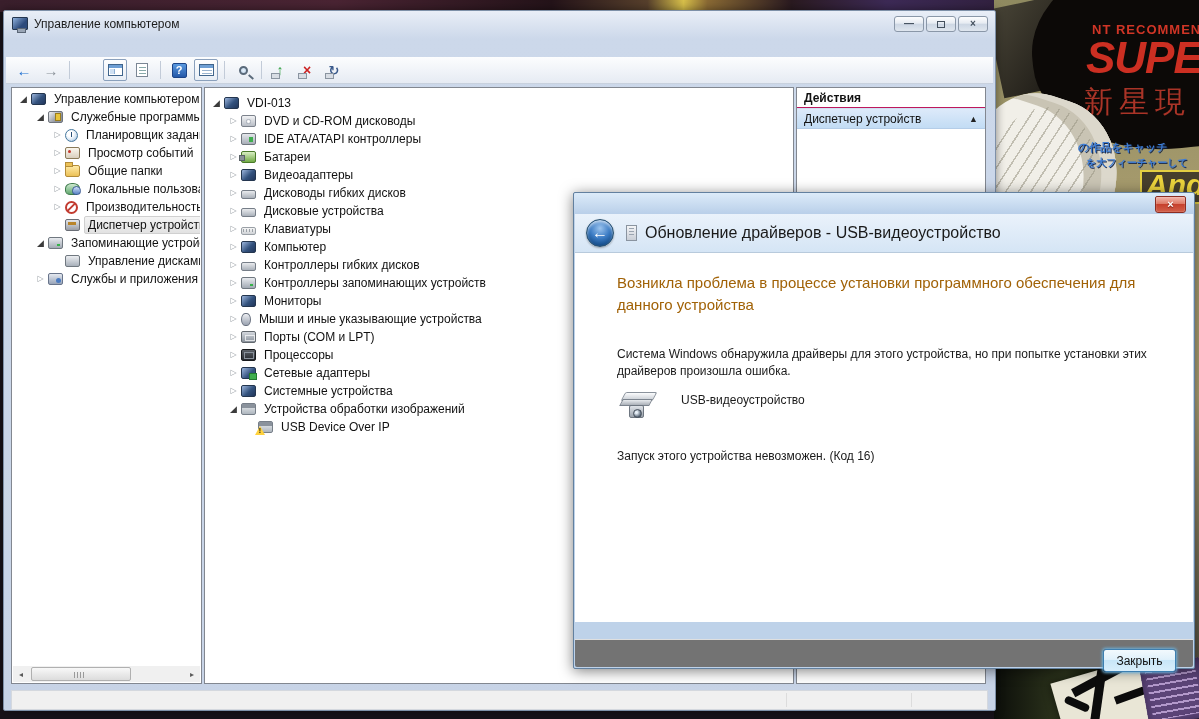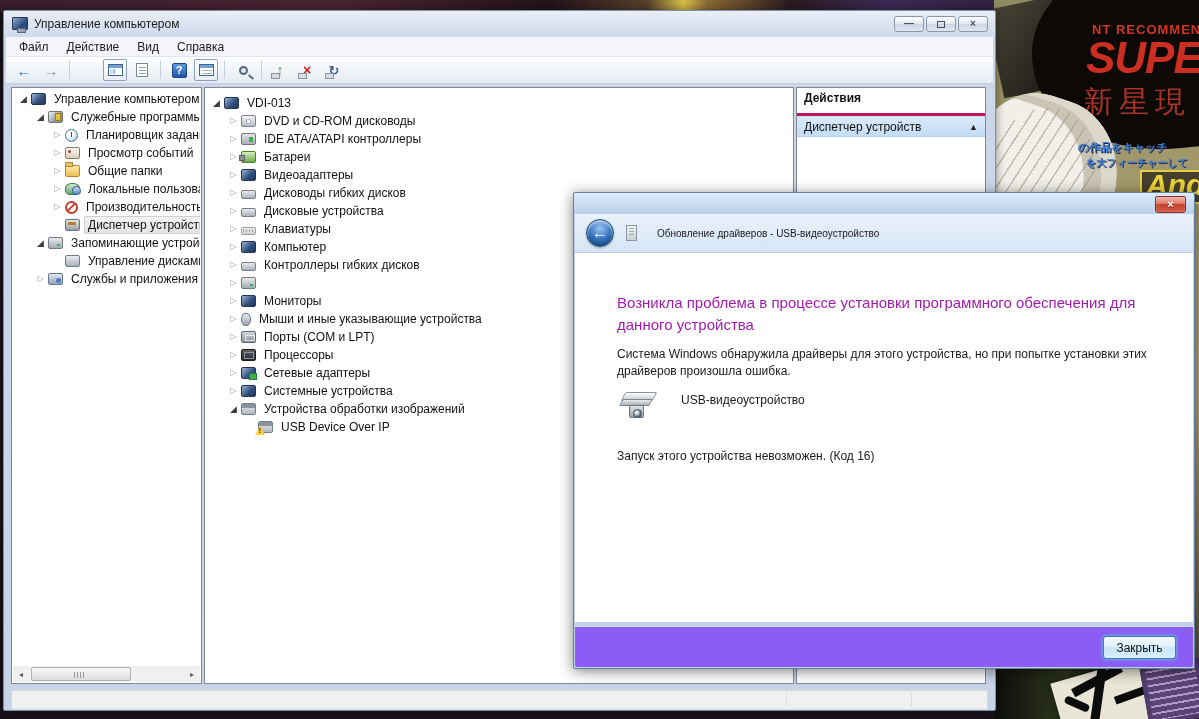--- a/index.html
+++ b/index.html
@@ -141,21 +141,21 @@
   
   .hscroll{position:absolute;left:1px;right:1px;bottom:1px;height:16px;background:#f0f0f0;display:flex;align-items:center;}
   .sarrow{width:16px;height:16px;font-size:8px;color:#5a5a5a;display:flex;align-items:center;justify-content:center;}
   .sthumb{position:absolute;left:18px;width:100px;top:1px;height:14px;border:1px solid #b0b0b0;border-radius:2px;
     background:linear-gradient(180deg,#f8f8f8,#dcdcdc);}
   .sthumb:after{content:"";position:absolute;left:42px;top:4px;width:12px;height:6px;
     background:repeating-linear-gradient(90deg,#9a9a9a 0 1px,transparent 1px 3px);}
   .sarrow.right{margin-left:auto;}
 
   
-  .act-title{height:28px;font-size:12px;font-weight:bold;color:#111;padding:3px 0 0 7px;border-bottom:3px solid #be185d;}
+  .act-title{height:20px;font-size:12px;font-weight:bold;color:#111;padding:3px 0 0 7px;border-bottom:1px solid #be185d;}
   .act-section{height:21px;background:linear-gradient(#ddeafa,#c2dcf4);border-top:1px solid #cfe0f2;border-bottom:1px solid #b4cde8;
     font-size:12px;color:#111;display:flex;align-items:center;padding:0 7px;}
   .act-section .arr{margin-left:auto;font-size:9px;color:#222;}
   .act-item{height:22px;font-size:12px;color:#111;display:flex;align-items:center;padding-left:33px;position:relative;margin-top:4px;}
   .act-item .arr{position:absolute;right:7px;font-size:9px;color:#111;}
 
   
   #dlg{position:absolute;left:573px;top:192px;width:622px;height:477px;
     background:#bed2e9;border:1px solid #62809f;border-radius:2px;box-shadow:0 2px 14px rgba(0,0,0,.5);}
   .dlg-titlebar{position:absolute;left:0;top:0;right:0;height:21px;
@@ -166,35 +166,35 @@
     box-shadow:inset 0 0 1px #fff;text-shadow:0 1px 1px #7a1f14;}
   .dlg-header{position:absolute;left:1px;top:21px;right:1px;height:39px;
     background:linear-gradient(180deg,#eaf2fb,#d5e5f5);border-bottom:1px solid #b8cadc;display:flex;align-items:center;}
   .back-btn{width:28px;height:28px;border-radius:50%;margin-left:11px;flex:none;
     background:radial-gradient(circle at 50% 32%,#9cc4ee 0%,#3c7cc4 45%,#17508e 75%,#0f3a6a 100%);
     border:1px solid #28506e;box-shadow:inset 0 2px 3px rgba(255,255,255,.7),0 1px 2px rgba(0,0,0,.3);
     color:#fff;font-size:16px;font-weight:bold;display:flex;align-items:center;justify-content:center;line-height:1;}
   .hdr-ico{width:11px;height:16px;margin-left:12px;flex:none;border:1px solid #8a94a0;background:linear-gradient(#f4f5f7,#c9ced6);position:relative;}
   .hdr-ico:after{content:"";position:absolute;left:2px;top:2px;width:5px;height:8px;
     background:repeating-linear-gradient(180deg,#9aa4b0 0 1px,transparent 1px 3px);}
-  .hdr-text{margin-left:20px;font-size:10px;color:#1a1a1a;}
+  .hdr-text{margin-left:8px;font-size:16px;color:#1a1a1a;}
   .dlg-body{position:absolute;left:1px;top:60px;right:1px;bottom:46px;background:#fff;}
-  .dlg-heading{position:absolute;left:42px;top:19px;right:38px;font-size:15px;line-height:22px;color:#a21caf;margin-top:20px;}
+  .dlg-heading{position:absolute;left:42px;top:19px;right:38px;font-size:15px;line-height:22px;color:#a16207;}
   .dlg-p{position:absolute;left:42px;right:44px;font-size:12px;line-height:17px;color:#1a1a1a;}
   .p1{top:93px;}
   .p2{top:287px;}
   .dev-ico{position:absolute;left:46px;top:137px;width:38px;height:30px;}
   .dev-lid{position:absolute;left:2px;top:2px;width:32px;height:9px;background:linear-gradient(#fbfcfd,#c8cdd4);border:1px solid #8a929c;transform:skewX(-28deg);border-radius:2px;}
   .dev-bed{position:absolute;left:0px;top:9px;width:30px;height:7px;background:linear-gradient(#e8ebee,#aab0b8);border:1px solid #7c848e;transform:skewX(-28deg);}
   .dev-cam{position:absolute;left:8px;top:15px;width:15px;height:13px;background:linear-gradient(#dfe3e8,#9aa2ac);border:1px solid #6e7680;border-radius:2px;}
   .dev-cam:after{content:"";position:absolute;left:3px;top:3px;width:7px;height:7px;border-radius:50%;
     background:radial-gradient(circle at 35% 35%,#e8f0f8 15%,#5a6878 70%);border:1px solid #46505c;}
   .dev-label{position:absolute;left:106px;top:140px;font-size:12px;color:#1a1a1a;}
   .dlg-status{position:absolute;left:42px;top:196px;font-size:12px;color:#1a1a1a;}
-  .dlg-footer{position:absolute;left:1px;right:1px;bottom:1px;height:41px;background:#8b5cf6;border-top:1px solid #dfdfdf;border-radius:0 0 2px 2px;}
+  .dlg-footer{position:absolute;left:1px;right:1px;bottom:1px;height:28px;background:#737373;border-top:1px solid #dfdfdf;border-radius:0 0 2px 2px;}
   .close-btn{position:absolute;right:17px;top:9px;width:73px;height:23px;border:1px solid #3c7fb1;border-radius:3px;
     background:linear-gradient(180deg,#f2f9fd 0%,#e0f1fb 45%,#c8e6f8 50%,#d8eefb 100%);
     box-shadow:0 0 3px 1px #6db2dd;font-size:12px;color:#111;display:flex;align-items:center;justify-content:center;}
 </style>
 </head>
 <body>
 
 <div id="wallpaper">
   <div class="wp-top"></div>
   <div class="wp-right">
@@ -227,26 +227,20 @@
     <div class="wbtn">
         <span>—</span>
       </div>
     <div class="wbtn">
         <span class="restore-box"></span>
       </div>
     <div class="wbtn">
         <span>×</span>
       </div>
   </div>
-  <div class="menubar" id="menubar">
-      <span class="menu-item">Файл</span>
-      <span class="menu-item">Действие</span>
-      <span class="menu-item">Вид</span>
-      <span class="menu-item">Справка</span>
-    </div>
   <div class="toolbar" id="toolbar">
       <span class="tb tb-back">
         <span class="g">←</span>
       </span>
       <span class="tb tb-forward">
         <span class="g">→</span>
       </span>
       <span class="tbsep"></span>
       <span class="tb tb-export-list">
         <span class="mini"></span>
@@ -396,20 +390,21 @@
           <span class="tlabel">Компьютер</span>
         </div>
         <div class="trow" style="padding-left: 21px;">
           <span class="exp collapsed">▷</span>
           <span class="icn i-floppy"></span>
           <span class="tlabel">Контроллеры гибких дисков</span>
         </div>
         <div class="trow" style="padding-left: 21px;">
           <span class="exp collapsed">▷</span>
           <span class="icn i-storage"></span>
+          <span class="tlabel">Контроллеры запоминающих устройств</span>
         </div>
         <div class="trow" style="padding-left: 21px;">
           <span class="exp collapsed">▷</span>
           <span class="icn i-monitor"></span>
           <span class="tlabel">Мониторы</span>
         </div>
         <div class="trow" style="padding-left: 21px;">
           <span class="exp collapsed">▷</span>
           <span class="icn i-mouse"></span>
           <span class="tlabel">Мыши и иные указывающие устройства</span>

